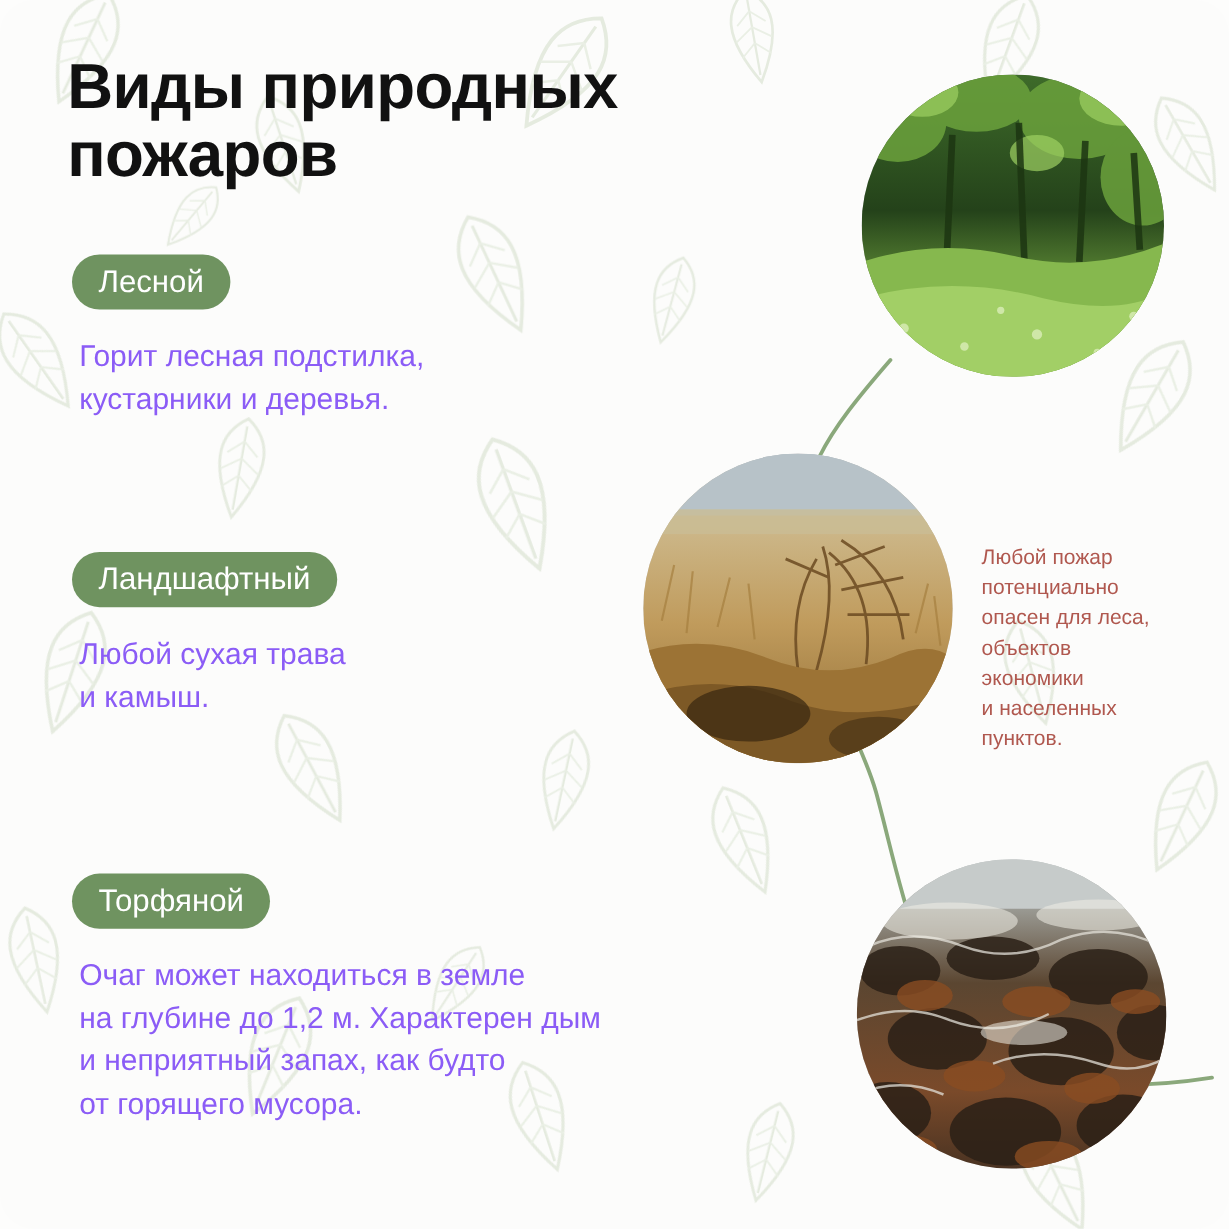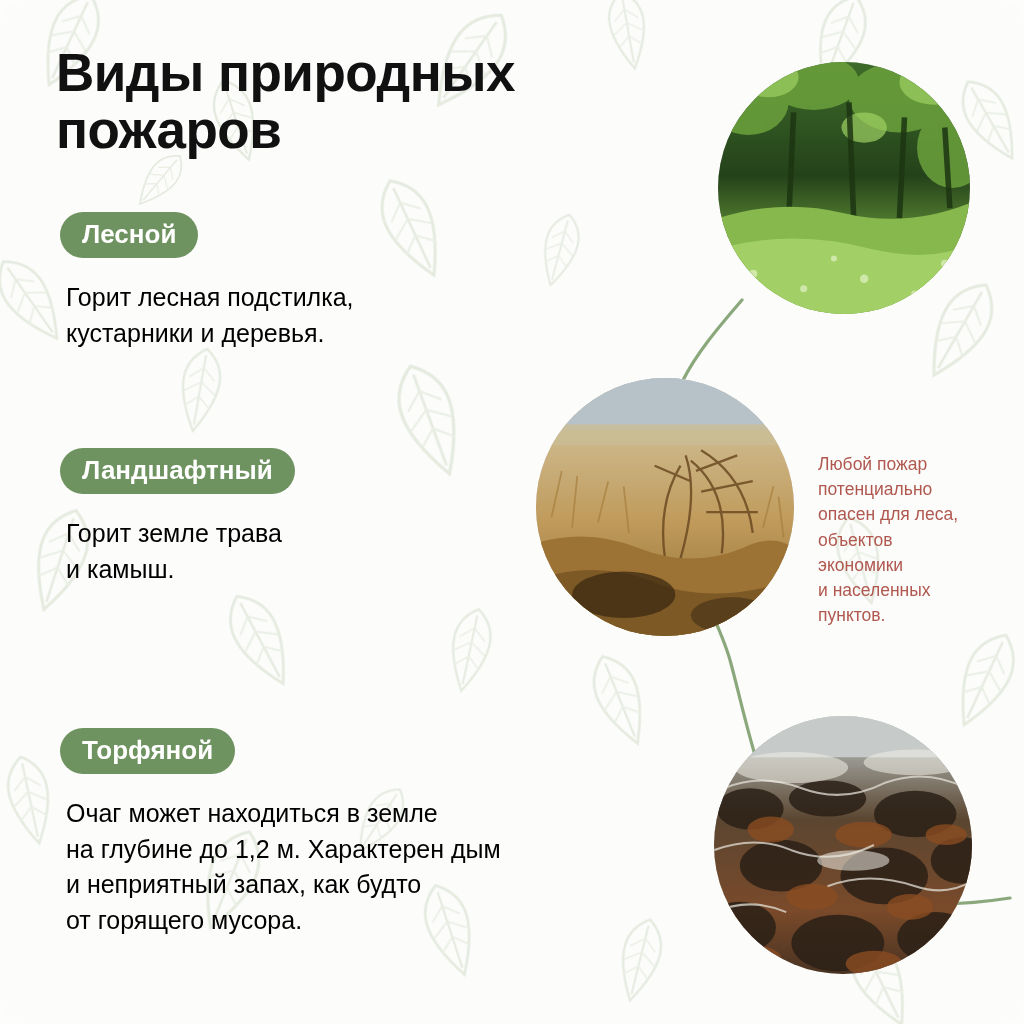--- a/index.html
+++ b/index.html
@@ -46,36 +46,36 @@
     letter-spacing:-0.5px;
     white-space:pre-line;
   }
 
   .section { position:absolute; z-index:3; }
   .badge {
     display:inline-block;
     background:#6f9360;
     color:#ffffff;
     font-size:26px;
-    font-weight:bold;
+    font-weight:normal;
     padding:9px 22px 11px;
     border-radius:24px;
     line-height:1;
   }
   .section-text {
     margin-top:22px;
     margin-left:6px;
     font-size:25px;
     line-height:1.42;
-    color:#000000;
+    color:#8b5cf6;
     white-space:pre-line;
   }
 
   #sec-forest { left:60px; top:212px; }
-  #sec-landscape { left:60px; top:448px; }
+  #sec-landscape { left:60px; top:460px; }
   #sec-peat { left:60px; top:728px; }
 
   
   .photo {
     position:absolute;
     border-radius:50%;
     overflow:hidden;
     z-index:2;
     background:#cfcfcf;
   }
@@ -150,21 +150,21 @@
   </div>
 
   <div class="section" id="sec-forest">
     <span class="badge">Лесной</span>
     <p class="section-text">Горит лесная подстилка,
 кустарники и деревья.</p>
   </div>
 
   <div class="section" id="sec-landscape">
     <span class="badge">Ландшафтный</span>
-    <p class="section-text">Горит земле трава
+    <p class="section-text">Любой сухая трава
 и камыш.</p>
   </div>
 
   <div class="section" id="sec-peat">
     <span class="badge">Торфяной</span>
     <p class="section-text">Очаг может находиться в земле
 на глубине до 1,2 м. Характерен дым
 и неприятный запах, как будто
 от горящего мусора.</p>
   </div>

